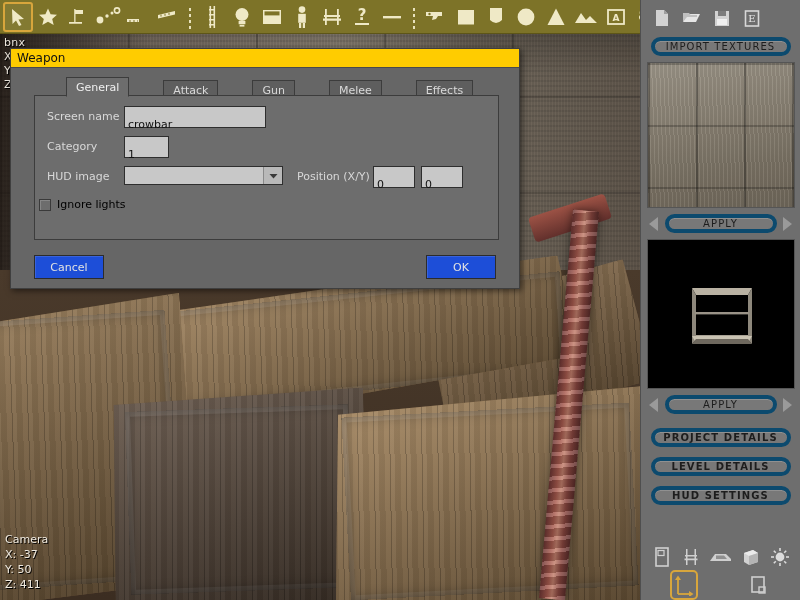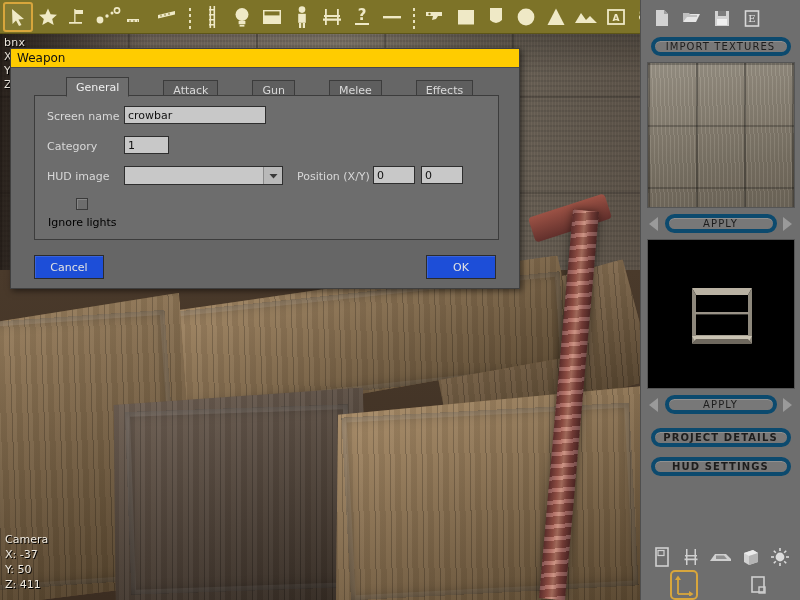--- a/index.html
+++ b/index.html
@@ -146,21 +146,21 @@
     font-size:11px; line-height:15px;margin-left:32px;
   }
   .tab.active { background:#6d6d6d; color:#efefef; height:20px; border-bottom:1px solid #6d6d6d; position:relative; z-index:3; }
   .tab-panel {
     position:absolute; left:23px; top:27px; width:465px; height:145px;
     background:#6d6d6d; border:1px solid #3c3c3c;
   }
   .lbl { position:absolute; color:#d8d8d8; font-size:11px; }
   .field {
     position:absolute; background:#c8c8c8; border:1px solid #2e2e2e;
-    color:#111; font-size:11px; padding:1px 3px; height:18px; line-height:15px;
+    color:#111; font-size:11px; padding:10px 3px; height:18px; line-height:15px;
     font-family:"DejaVu Sans","Liberation Sans",sans-serif;
   }
   .combo { position:absolute; height:19px; background:#c8c8c8; border:1px solid #2e2e2e; display:flex; }
   .combo-text { flex:1; }
   .combo-btn { width:19px; border-left:1px solid #8a8a8a; background:#b9b9b9; display:flex; align-items:center; justify-content:center; }
   .chk-wrap { position:absolute; display:flex; align-items:center; gap:6px; }
   .chk { width:12px; height:12px; background:#6d6d6d; border:1px solid #3a3a3a; box-shadow: inset 1px 1px 0 rgba(255,255,255,.18); }
   .dlg-btn {
     position:absolute; height:24px; min-width:70px; background:#1d4ed8;
     border:1px solid #2c2c2c; color:#e2e2e2; font-size:11px;
@@ -408,21 +408,21 @@
             <svg width="9" height="6" viewBox="0 0 9 6">
                 <path d="M0.5 1 L8.5 1 L4.5 5.5 Z" fill="#3a3a3a"></path>
               </svg>
           </div>
         </div>
 
         <div class="lbl" style="left:262px; top:74px;">Position (X/Y)</div>
         <div class="field" style="left:338px; top:70px; width:42px;">0</div>
         <div class="field" style="left:386px; top:70px; width:42px;">0</div>
 
-        <div class="chk-wrap" style="left:13px; top:102px;flex-direction:column;">
+        <div class="chk-wrap" style="left:4px; top:102px;">
           <span class="chk"></span>
           <span>Ignore lights</span>
         </div>
       </div>
 
       <div class="dlg-btn" id="btn-cancel">Cancel</div>
       <div class="dlg-btn" id="btn-ok">OK</div>
     </div>
   </div>
 
@@ -495,20 +495,21 @@
       <div class="pill">APPLY</div>
       <div class="arrow">
         <svg width="10" height="14" viewBox="0 0 10 14">
             <path d="M1 0 L1 14 L10 7 Z" fill="#9a9a9a"></path>
           </svg>
       </div>
     </div>
 
     <div style="margin-top:14px;font-weight:bold;">
       <div class="pill">PROJECT DETAILS</div>
+      <div class="pill" style="margin-top:10px;">LEVEL DETAILS</div>
       <div class="pill" style="margin-top:10px;">HUD SETTINGS</div>
     </div>
 
     <div class="rp-bottom-icons">
       <div class="rp-bicon">
         <svg width="16" height="20" viewBox="0 0 16 20">
             <rect x="2" y="1" width="12" height="18" fill="none" stroke="#d0d0d0" stroke-width="1.6"></rect>
             <rect x="4" y="3.5" width="6" height="5" fill="none" stroke="#d0d0d0" stroke-width="1.2"></rect>
           </svg>
       </div>

